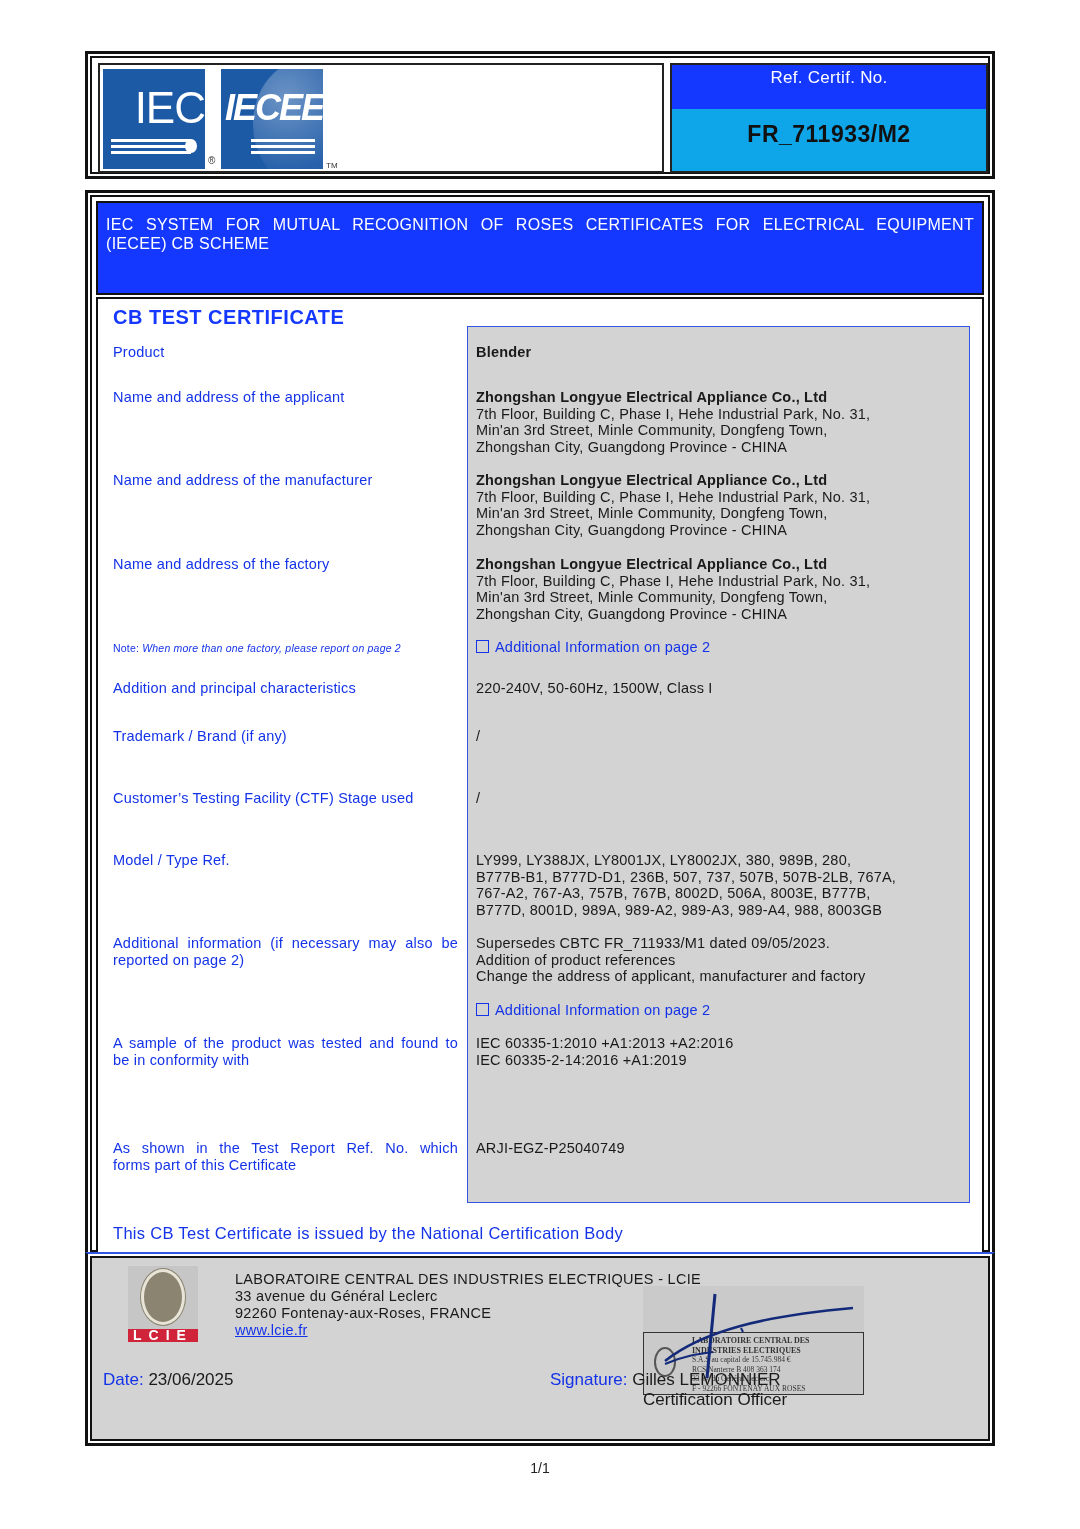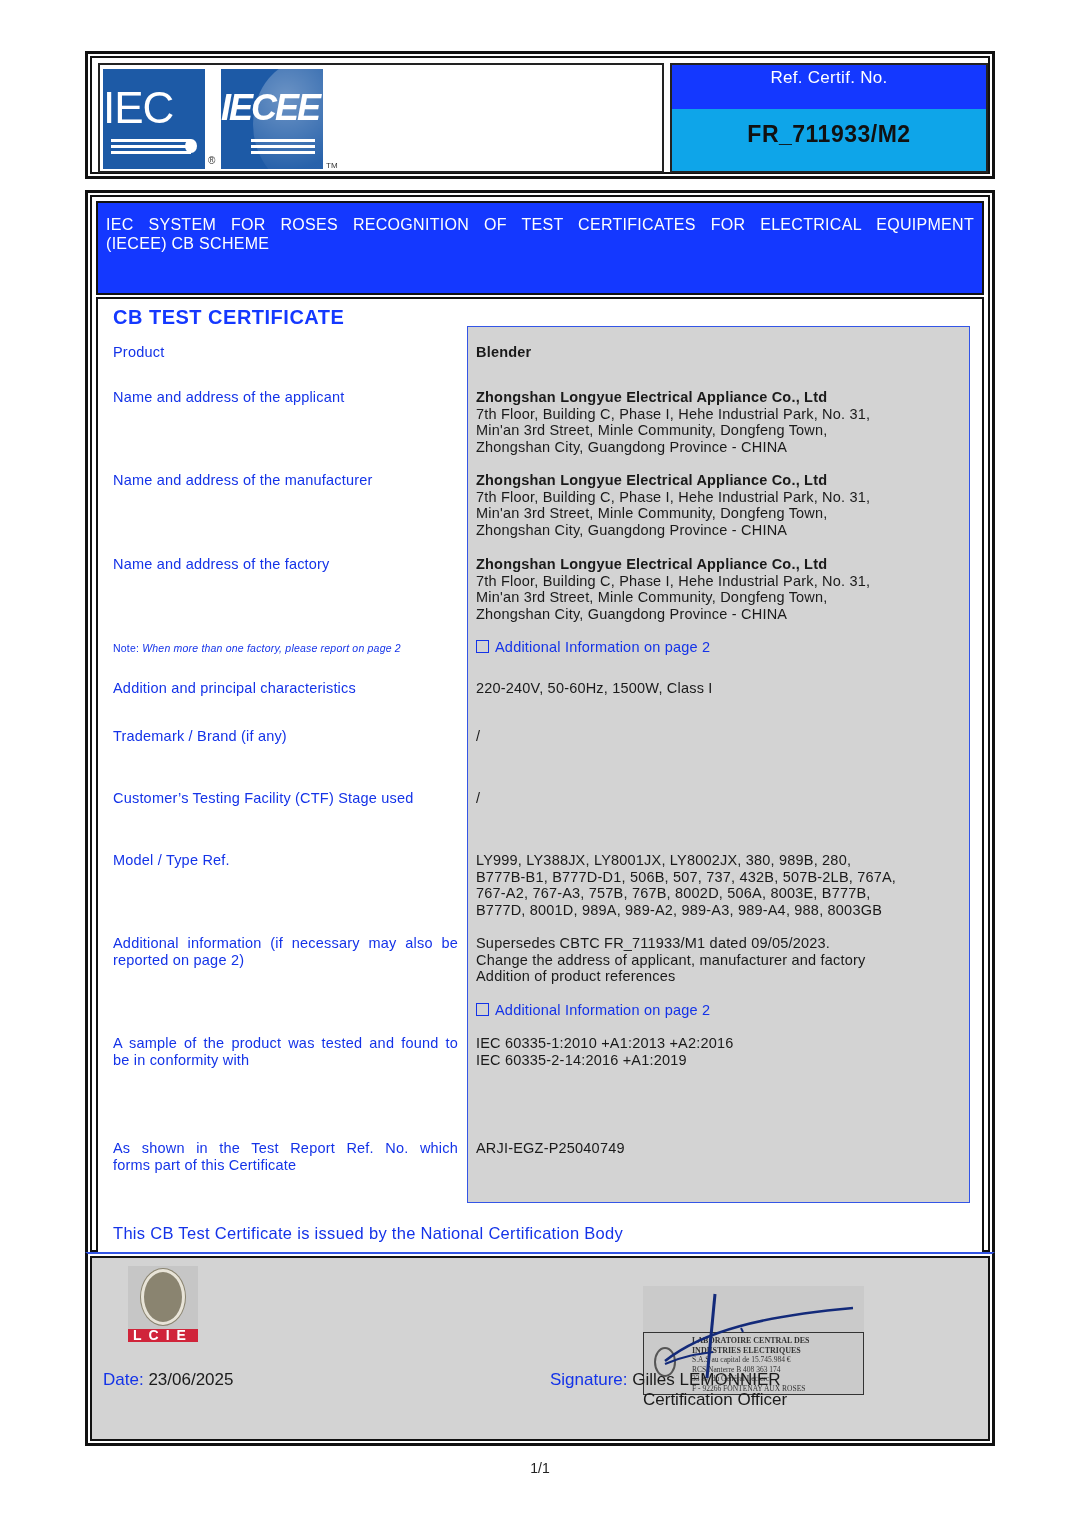--- a/index.html
+++ b/index.html
@@ -12,21 +12,21 @@
     border: 3px solid #111;
     box-shadow: inset 0 0 0 2px #fff, inset 0 0 0 4px #111;
   }
 
   
   #hdr { left: 85px; top: 51px; width: 910px; height: 128px; background: #fff; }
   #hdr-left { position: absolute; left: 10px; top: 9px; width: 566px; height: 110px; border: 2px solid #222; background: #fff; }
   #hdr-right { position: absolute; left: 582px; top: 9px; width: 318px; height: 110px; border: 2px solid #222; background: #0ea5e9; }
   .logo-iec { position: absolute; left: 3px; top: 4px; width: 102px; height: 100px; background: #1d5aa6; }
   .logo-iecee { position: absolute; left: 121px; top: 4px; width: 102px; height: 100px; background: #1d5aa6; overflow: hidden; }
-  .logo-text { position: absolute; left: 0; right: 0; top: 14px; text-align: left; color: #fff; font-size: 44px; letter-spacing: -1px; }
+  .logo-text { position: absolute; left: 0; right: 0; top: 14px; text-align: right; color: #fff; font-size: 44px; letter-spacing: -1px; }
   .logo-iecee .logo-text { font-size: 36px; font-style: italic; font-weight: bold; top: 18px; letter-spacing: -2px; }
   .logo-lines { position: absolute; left: 8px; top: 70px; width: 80px; }
   .logo-lines i { display: block; height: 3px; background: #fff; margin-bottom: 3px; }
   .logo-dot { position: absolute; left: 82px; top: 70px; width: 12px; height: 14px; border-radius: 50%; background: #fff; }
   .logo-globe { position: absolute; right: -40px; top: -10px; width: 110px; height: 130px; border-radius: 50%; background: radial-gradient(circle at 30% 30%, rgba(255,255,255,0.35), rgba(255,255,255,0.05) 60%); }
   .reg { position: absolute; left: 108px; top: 90px; font-size: 10px; color: #333; }
   .tm { position: absolute; left: 226px; top: 96px; font-size: 8px; color: #333; }
   .ref-title { position: absolute; left: 0; top: 0; width: 100%; height: 44px; background: #1438ff; color: #fff; text-align: center; font-size: 17px; padding-top: 3px; letter-spacing: 0.3px; }
   .ref-no { position: absolute; left: 0; top: 56px; width: 100%; text-align: center; font-size: 23px; font-weight: bold; color: #111; letter-spacing: 0.5px; }
 
@@ -92,21 +92,21 @@
     <span class="tm">TM</span>
   </div>
   <div id="hdr-right">
     <div class="ref-title">Ref. Certif. No.</div>
     <div class="ref-no">FR_711933/M2</div>
   </div>
 </div>
 
 <div id="main" class="frame">
   <div id="banner">
-    <div style="text-align:justify;text-align-last:justify;">IEC SYSTEM FOR ROSES RECOGNITION OF TEST CERTIFICATES FOR ELECTRICAL EQUIPMENT</div>
+    <div style="text-align:justify;text-align-last:justify;">IEC SYSTEM FOR MUTUAL RECOGNITION OF ROSES CERTIFICATES FOR ELECTRICAL EQUIPMENT</div>
     <div>(IECEE) CB SCHEME</div>
   </div>
 
   <div id="content">
     <div class="cert-title">CB TEST CERTIFICATE</div>
     <div id="valbox"></div>
 
     <div class="lbl" style="top:45px;">Product</div>
     <div class="val" style="top:45px;"><b>Blender</b></div>
 
@@ -146,33 +146,33 @@
 
     <div class="lbl" style="top:429px;">Trademark / Brand (if any)</div>
     <div class="val" style="top:429px;">/</div>
 
     <div class="lbl" style="top:491px;">Customer’s Testing Facility (CTF) Stage used</div>
     <div class="val" style="top:491px;">/</div>
 
     <div class="lbl" style="top:553px;">Model / Type Ref.</div>
     <div class="val" style="top:553px;">
       <div>LY999, LY388JX, LY8001JX, LY8002JX, 380, 989B, 280,</div>
-      <div>B777B-B1, B777D-D1, 506B, 507, 737, 432B, 507B-2LB, 767A,</div>
+      <div>B777B-B1, B777D-D1, 236B, 507, 737, 507B, 507B-2LB, 767A,</div>
       <div>767-A2, 767-A3, 757B, 767B, 8002D, 506A, 8003E, B777B,</div>
       <div>B777D, 8001D, 989A, 989-A2, 989-A3, 989-A4, 988, 8003GB</div>
     </div>
 
     <div class="lbl just" style="top:636px;">
       <div style="text-align:justify;text-align-last:justify;">Additional information (if necessary may also be</div>
       <div>reported on page 2)</div>
     </div>
     <div class="val" style="top:636px;">
       <div>Supersedes CBTC FR_711933/M1 dated 09/05/2023.</div>
+      <div>Addition of product references</div>
       <div>Change the address of applicant, manufacturer and factory</div>
-      <div>Addition of product references</div>
     </div>
     <div class="val chk" style="top:703px;">
       <span class="box"></span><span>Additional Information on page 2</span>
     </div>
 
     <div class="lbl" style="top:736px;">
       <div style="text-align:justify;text-align-last:justify;">A sample of the product was tested and found to</div>
       <div>be in conformity with</div>
     </div>
     <div class="val" style="top:736px;">
@@ -187,20 +187,26 @@
     <div class="val" style="top:841px;">ARJI-EGZ-P25040749</div>
 
     <div class="issued">This CB Test Certificate is issued by the National Certification Body</div>
   </div>
 </div>
 
 <div id="ftr" class="frame">
   <div class="lcie-logo">
     <div class="lcie-oval"></div>
     <div class="lcie-bar">LCIE</div>
+  </div>
+  <div class="org">
+    <div>LABORATOIRE CENTRAL DES INDUSTRIES ELECTRIQUES - LCIE</div>
+    <div>33 avenue du Général Leclerc</div>
+    <div>92260 Fontenay-aux-Roses, FRANCE</div>
+    <a>www.lcie.fr</a>
   </div>
 
   <div class="date">
     <span class="k">Date:</span>
     <span>23/06/2025</span>
   </div>
 
   <div class="stamp">
     <div class="stamp-box">
       <div class="stamp-seal"></div>

